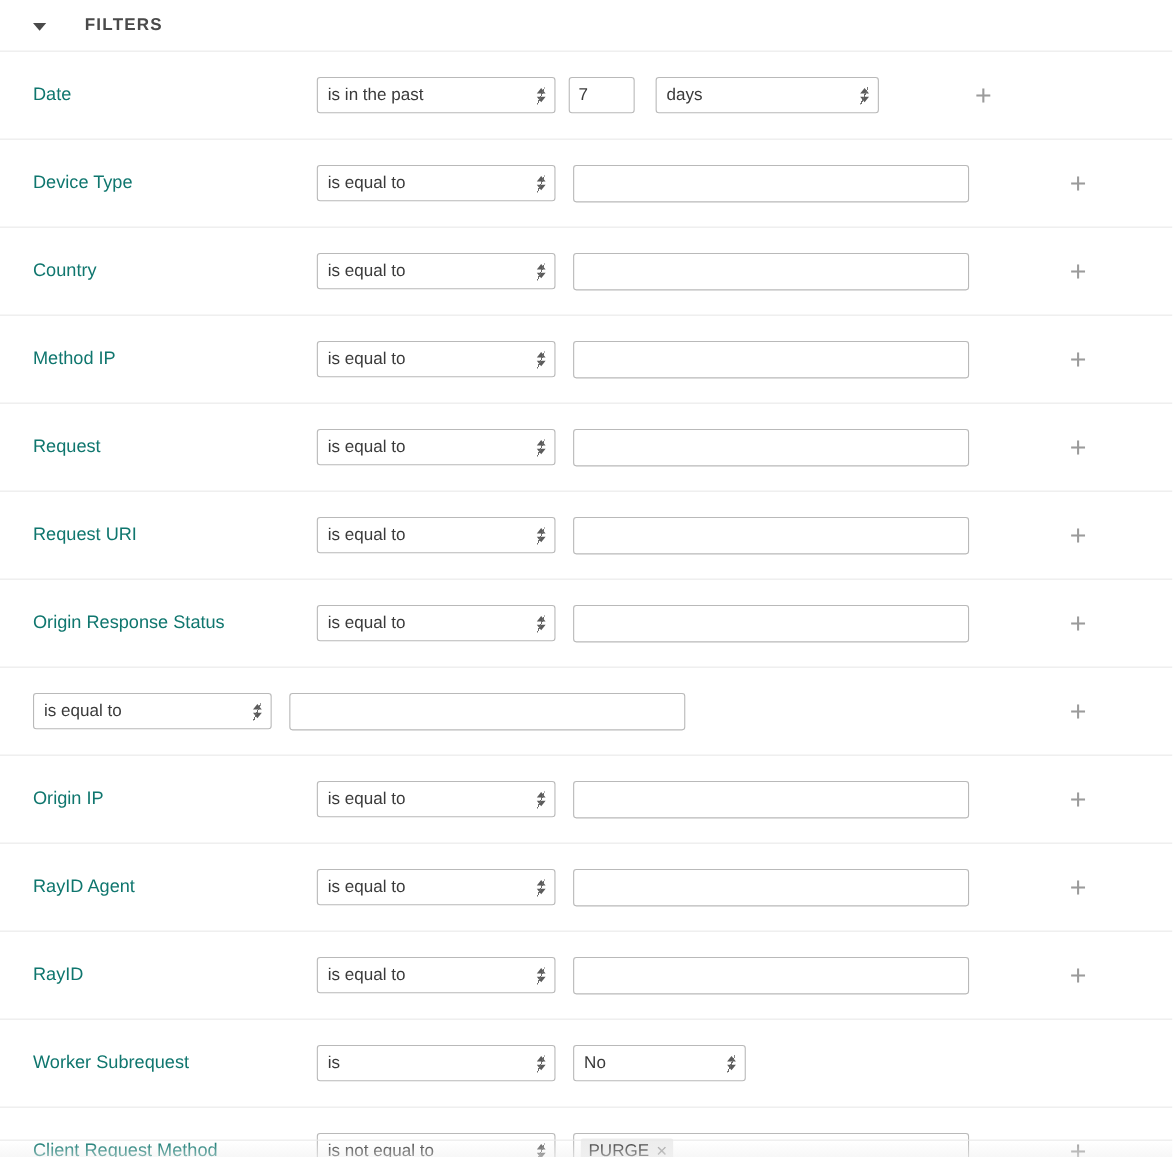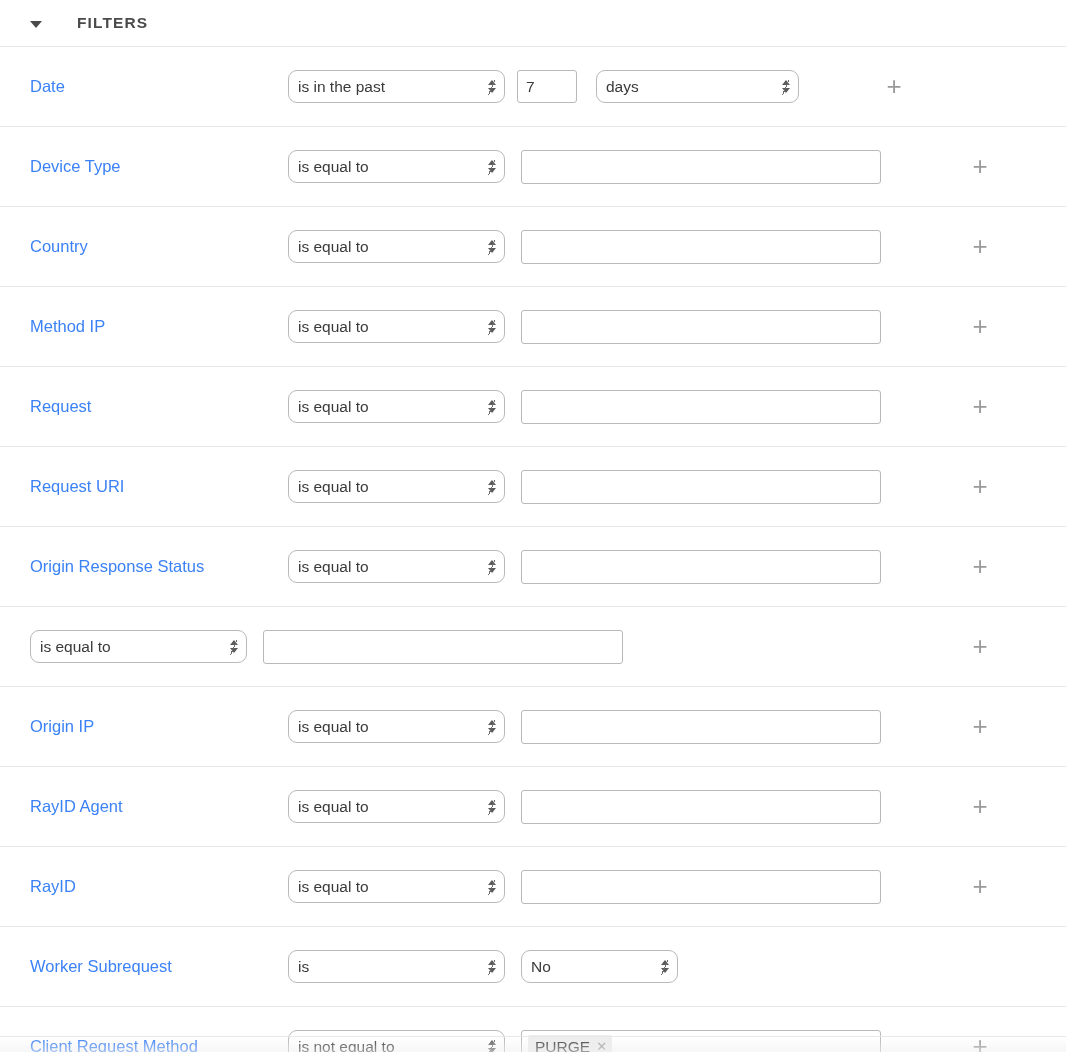--- a/index.html
+++ b/index.html
@@ -50,37 +50,37 @@
     height: 80px;
     border-top: 1px solid #e8e8e8;
     padding-left: 30px;
     position: relative;
   }
   .row:first-child { border-top: 1px solid #e8e8e8; }
   .row-label {
     width: 258px;
     flex: 0 0 258px;
     font-size: 16.5px;
-    color: #3b82f6;
+    color: #0f766e;
     font-weight: 400;
   }
 
   
   .control-area {
     display: flex;
     align-items: center;
     flex: 1 1 auto;
   }
 
   select.op-select, select.unit-select, select.bool-select {
     -webkit-appearance: none;
     appearance: none;
     background: #ffffff;
     border: 1px solid #b9b9b9;
-    border-radius: 9px;
+    border-radius: 3px;
     height: 33px;
     font-family: "Liberation Sans", sans-serif;
     font-size: 15.5px;
     color: #3a3a3a;
     padding: 0 30px 0 9px;
     outline: none;
   }
   .select-wrap {
     position: relative;
     display: inline-block;

